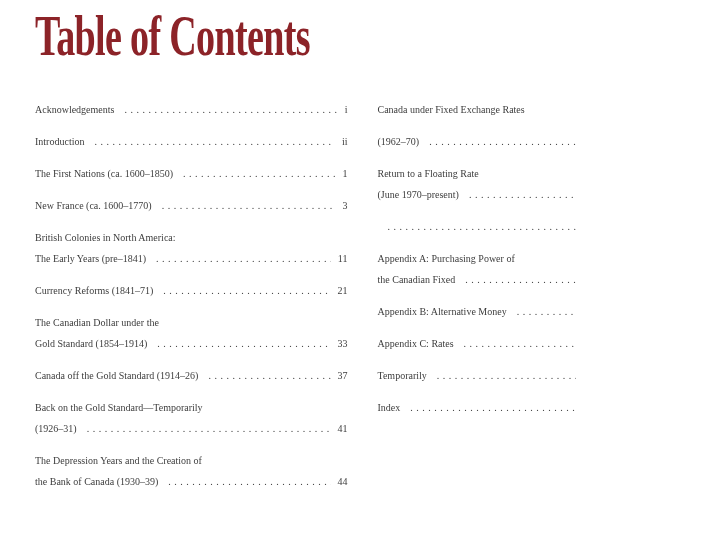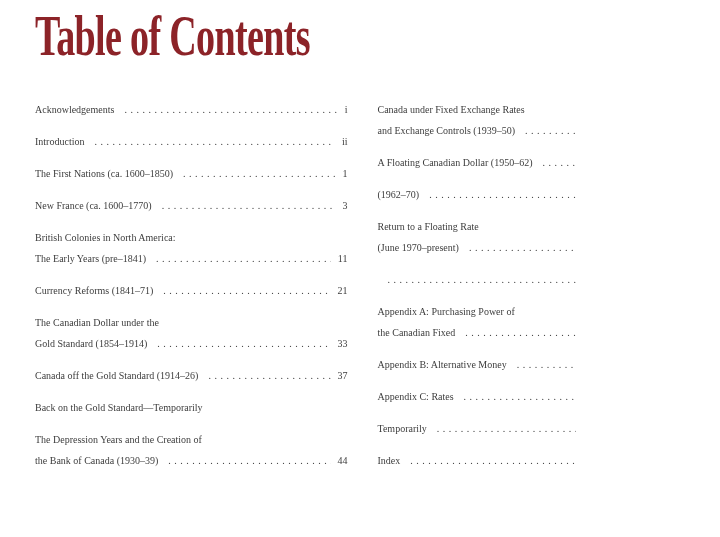--- a/index.html
+++ b/index.html
@@ -123,48 +123,41 @@
           <div class="line">
             <span class="txt">Canada off the Gold Standard (1914–26)</span>
             <span class="leader"></span>
             <span class="pgnum">37</span>
           </div>
         </div>
         <div class="entry">
           <div class="line">
             <span class="txt">Back on the Gold Standard—Temporarily</span>
           </div>
+          <div class="line">
+            <span class="txt">(1926–31)</span>
+            <span class="leader"></span>
+            <span class="pgnum">41</span>
+          </div>
         </div>
         <div class="entry">
           <div class="line">
             <span class="txt">The Depression Years and the Creation of</span>
           </div>
           <div class="line">
             <span class="txt">the Bank of Canada (1930–39)</span>
             <span class="leader"></span>
             <span class="pgnum">44</span>
           </div>
         </div>
       </div>
       <div class="col">
         <div class="entry">
           <div class="line">
             <span class="txt">Canada under Fixed Exchange Rates</span>
-          </div>
-          <div class="line">
-            <span class="txt">and Exchange Controls (1939–50)</span>
-            <span class="leader"></span>
-            <span class="pgnum">53</span>
-          </div>
-        </div>
-        <div class="entry">
-          <div class="line">
-            <span class="txt">A Floating Canadian Dollar (1950–62)</span>
-            <span class="leader"></span>
-            <span class="pgnum">61</span>
           </div>
         </div>
         <div class="entry">
           <div class="line">
             <span class="txt">(1962–70)</span>
             <span class="leader"></span>
             <span class="pgnum">66</span>
           </div>
         </div>
         <div class="entry">

